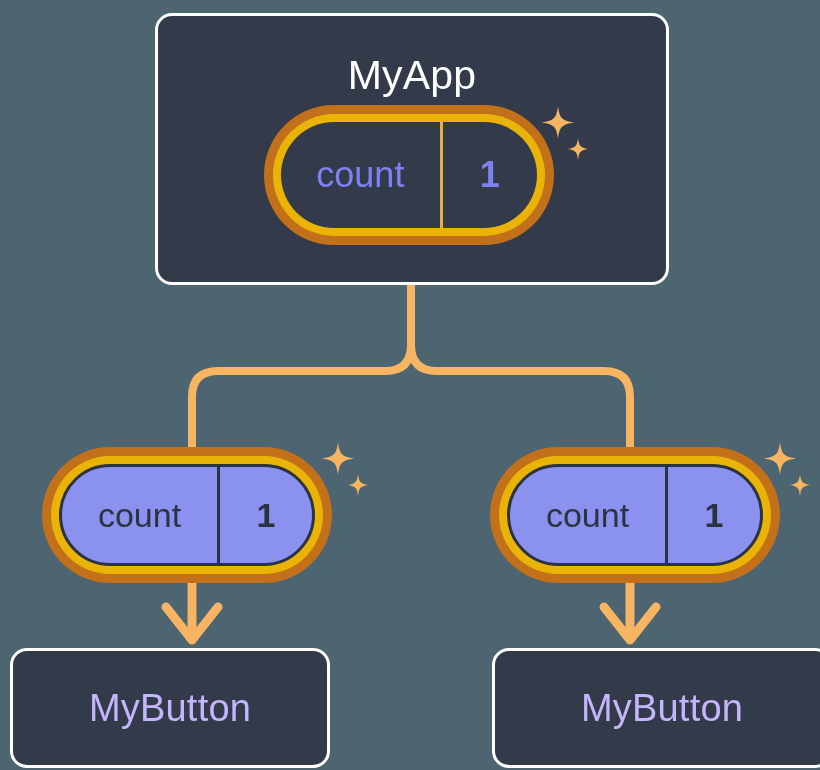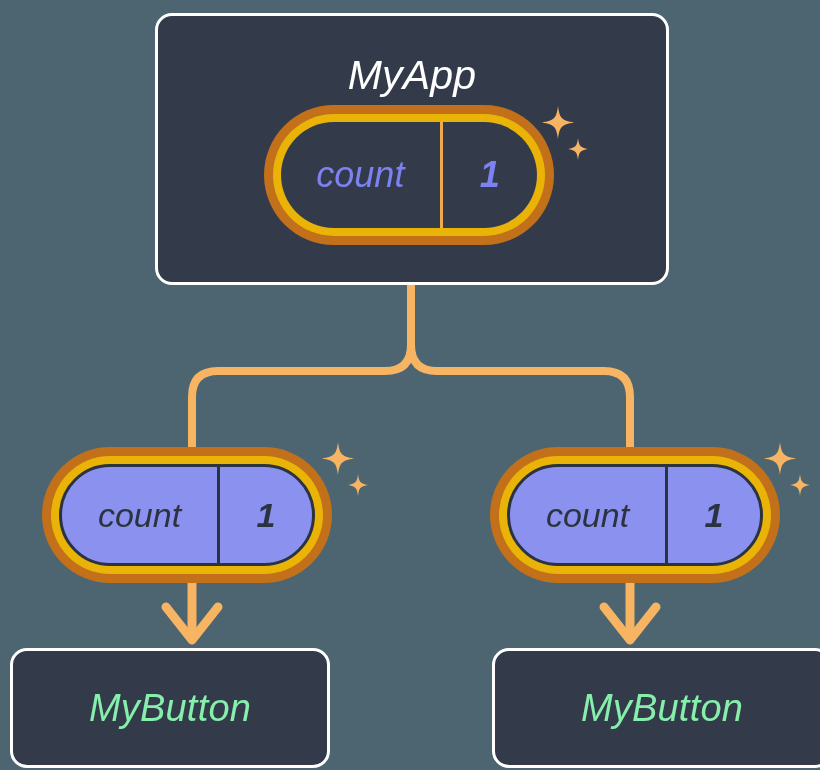--- a/index.html
+++ b/index.html
@@ -10,21 +10,20 @@
     width: 820px;
     height: 770px;
     background: #4c6570;
     font-family: "Liberation Sans", sans-serif;
     overflow: hidden;
   }
   #stage {
     position: relative;
     width: 820px;
     height: 770px;
-    font-style: italic;
   }
 
   
   #connectors {
     position: absolute;
     left: 0;
     top: 0;
     width: 820px;
     height: 770px;
     z-index: 1;
@@ -67,21 +66,21 @@
     left: 10px;
     top: 648px;
     width: 320px;
   }
   #button-card-right {
     left: 492px;
     top: 648px;
     width: 340px;
   }
   .button-label {
-    color: #86efac;
+    color: #c4b5fd;
     font-size: 38px;
     font-weight: 400;
     letter-spacing: 0.2px;
   }
 
   
   .pill {
     position: absolute;
     z-index: 3;
     box-sizing: border-box;

